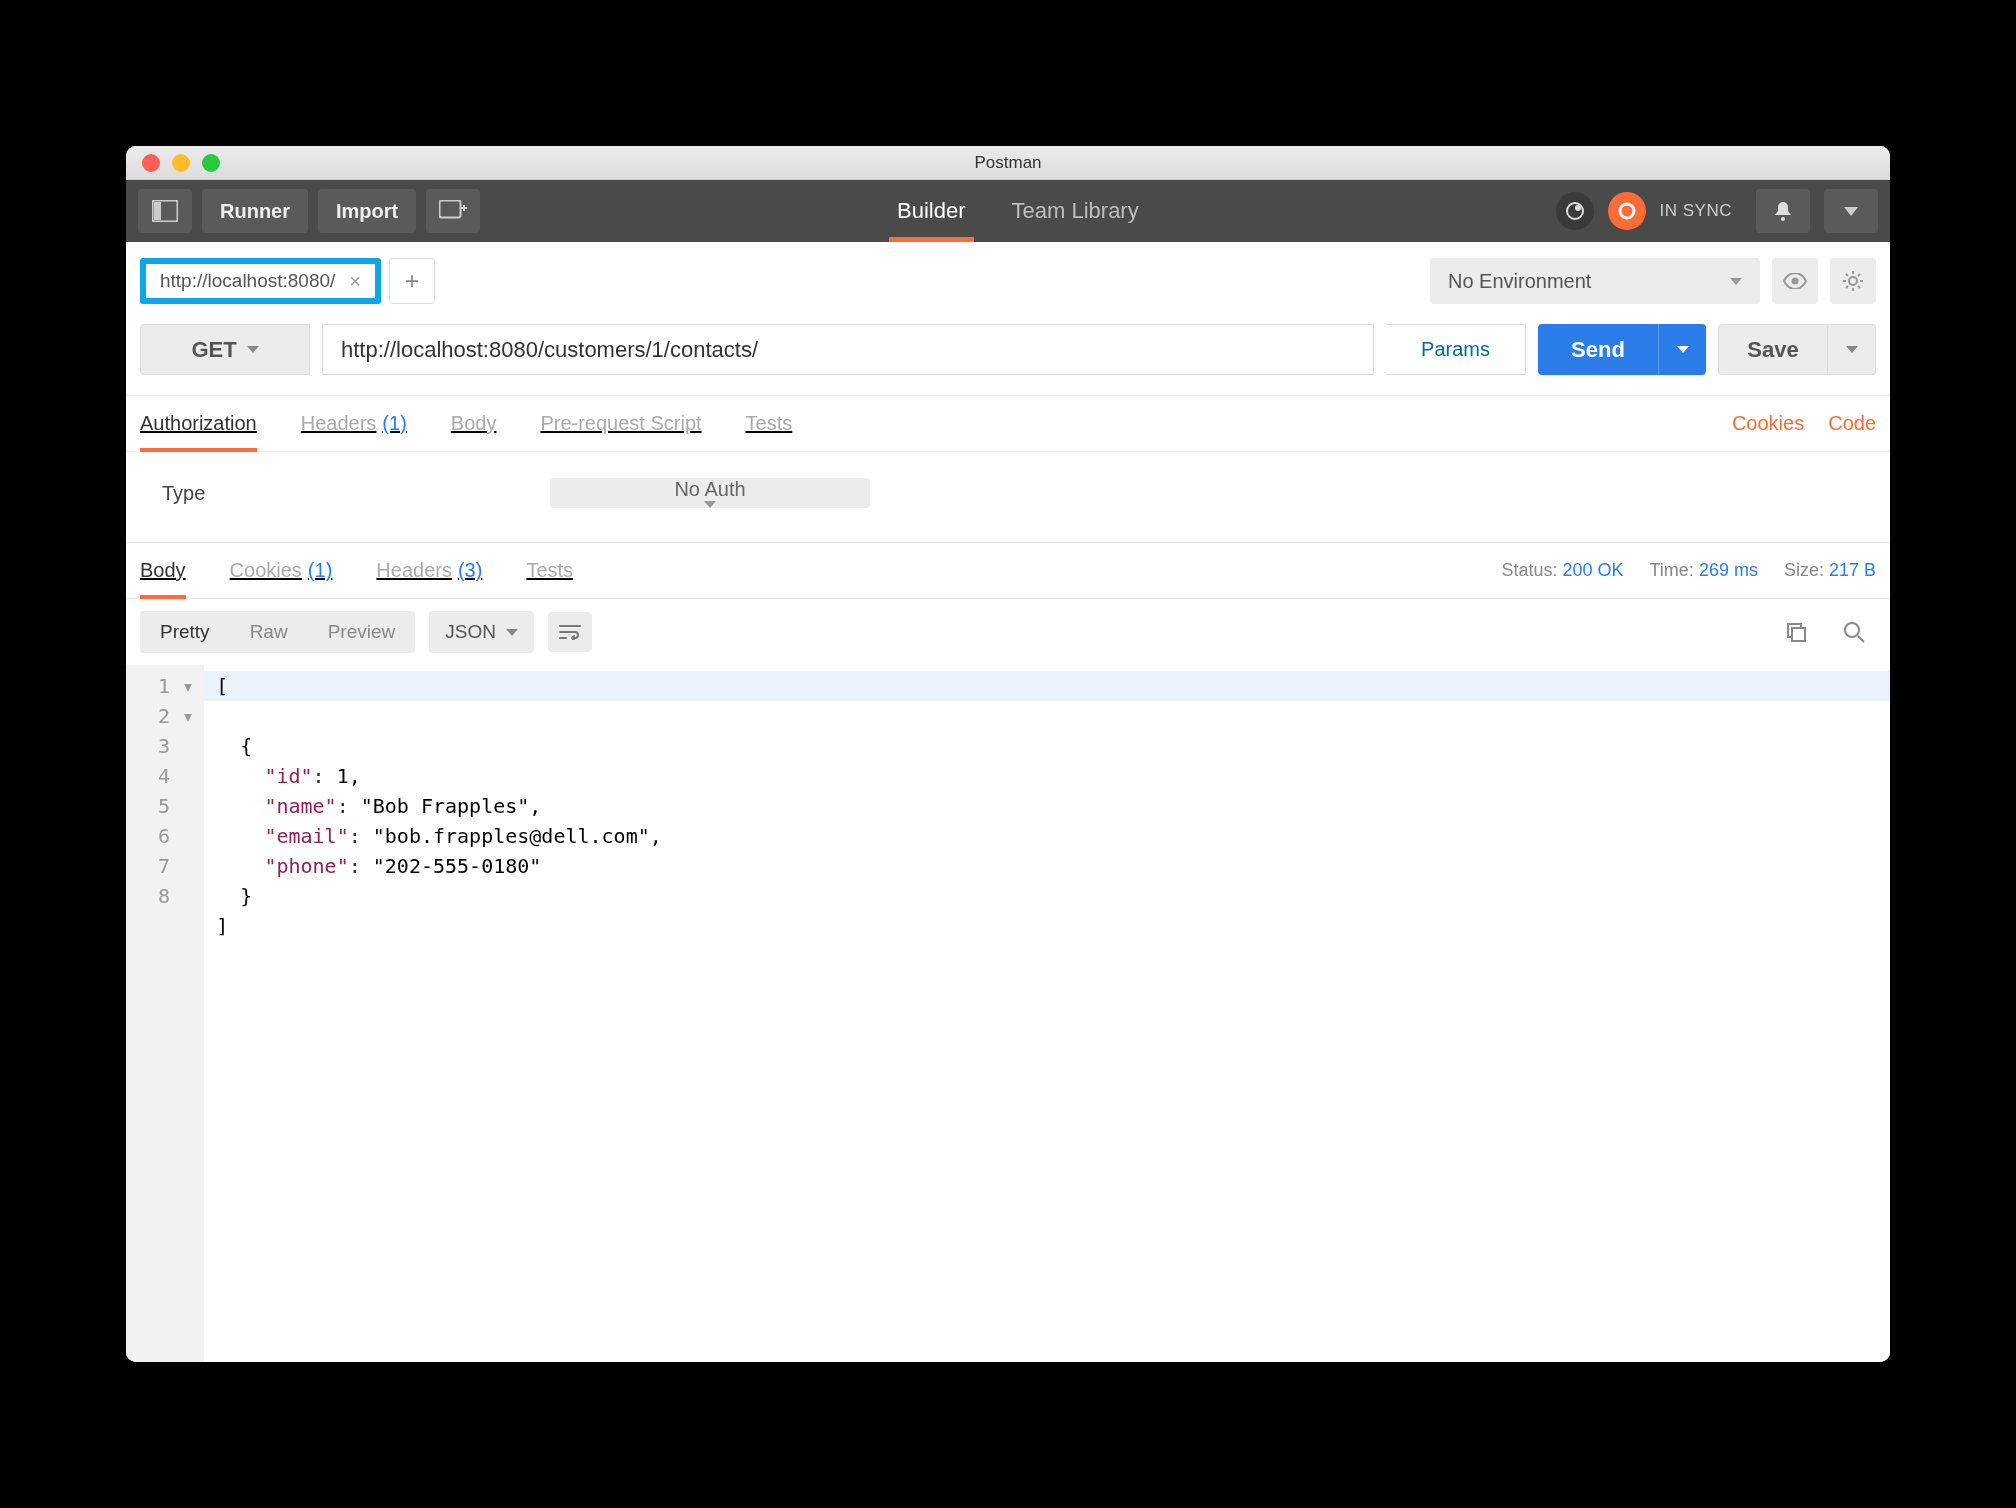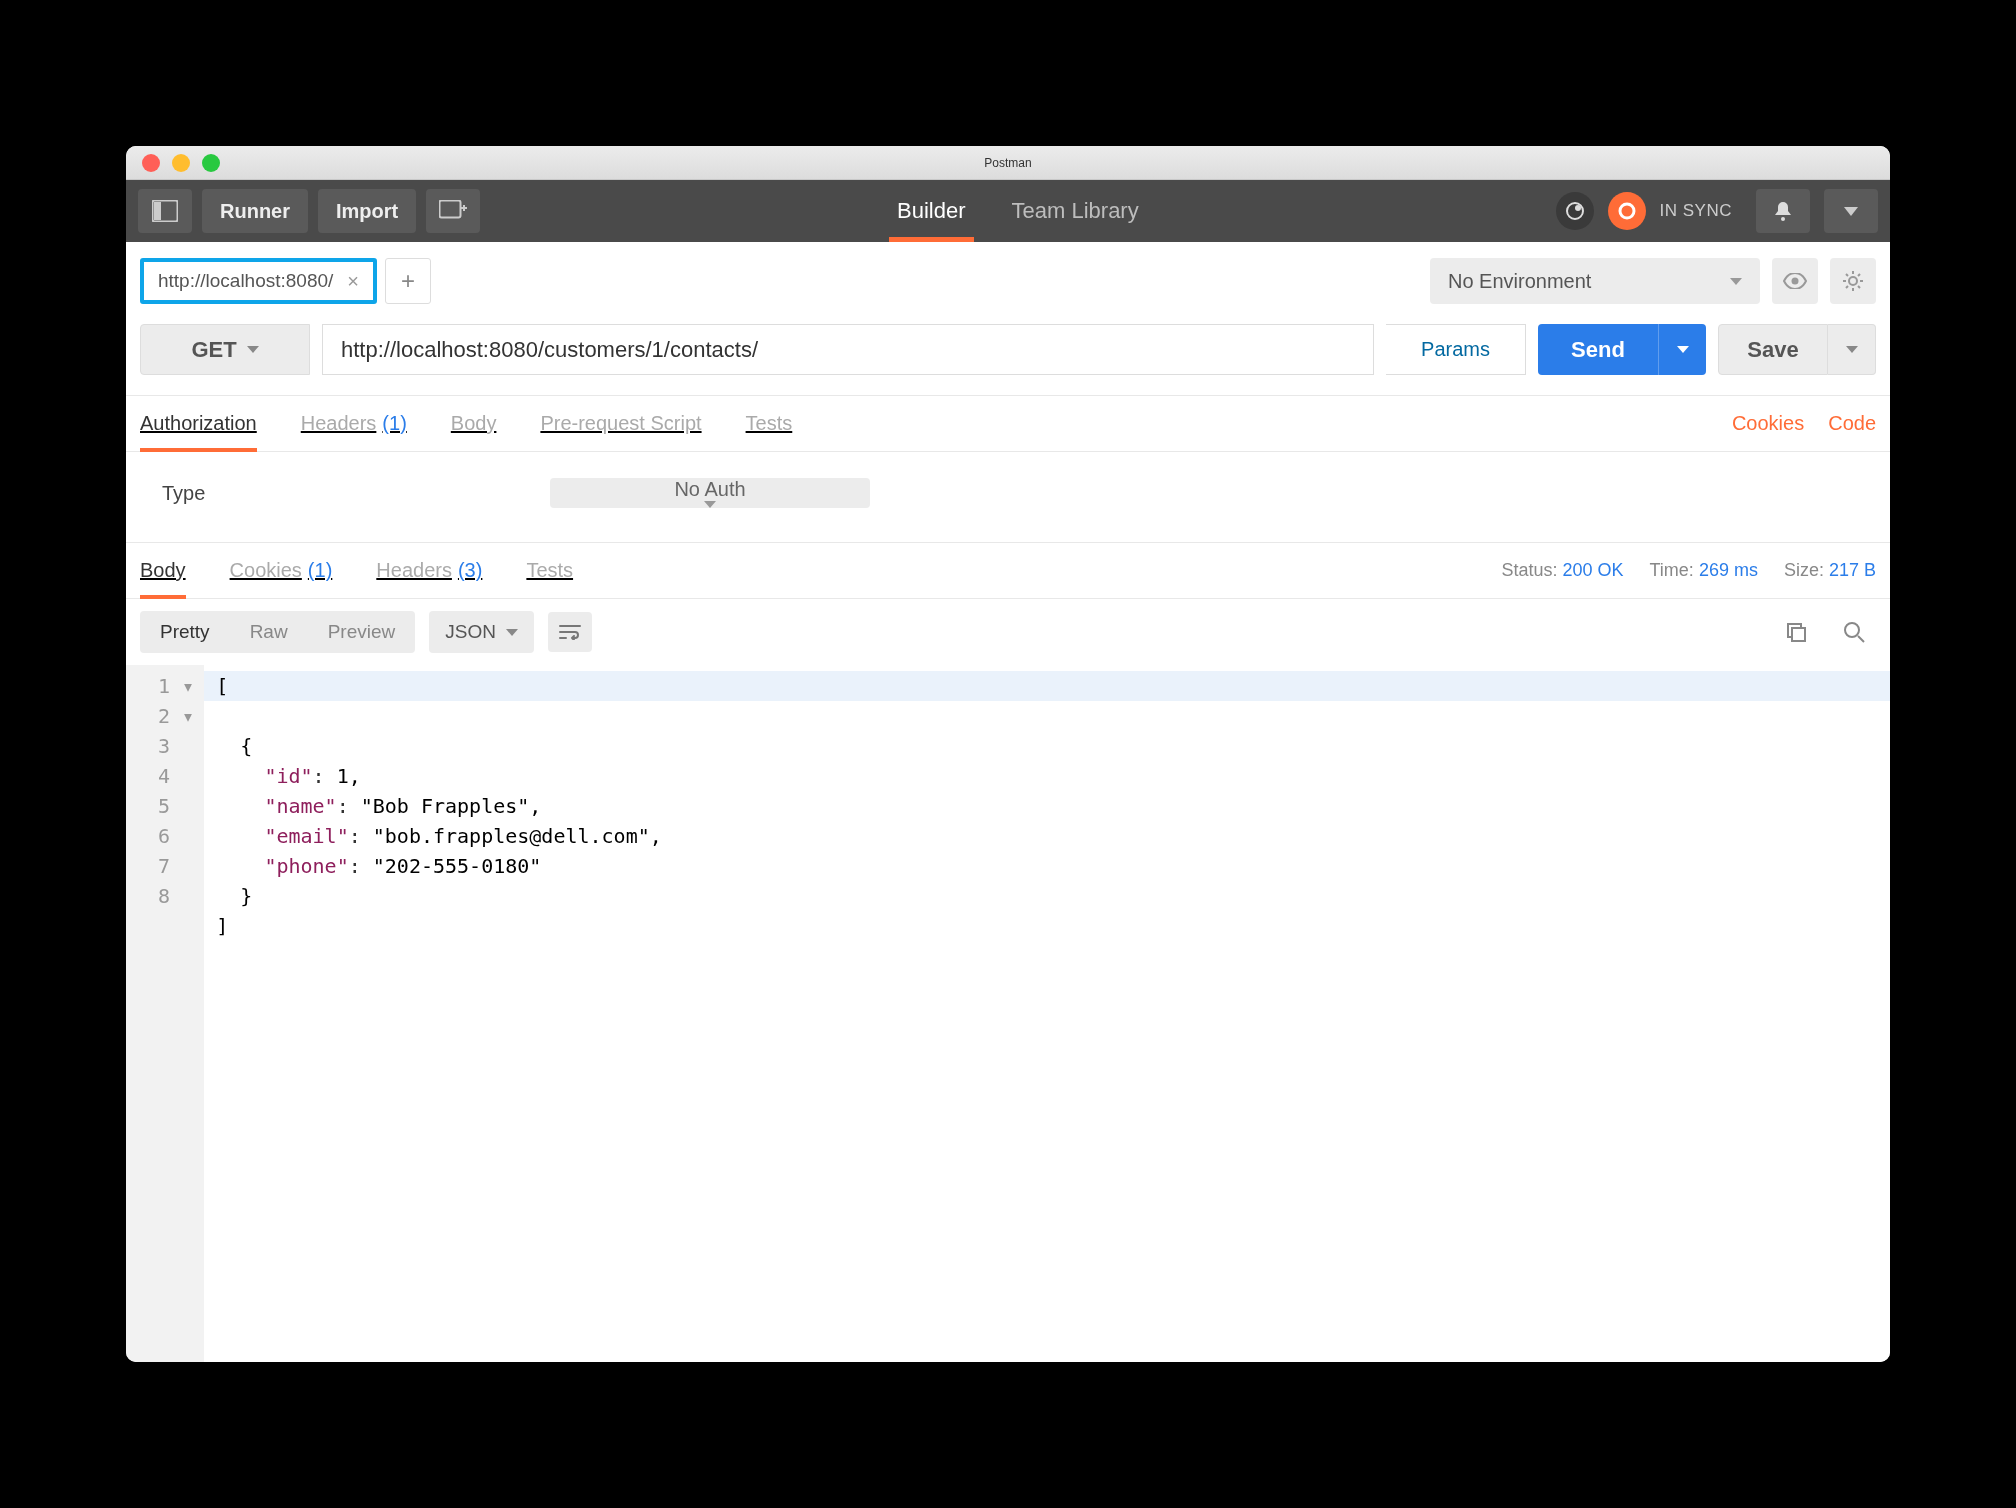--- a/index.html
+++ b/index.html
@@ -27,21 +27,21 @@
     height: 34px;
     background: linear-gradient(#ececec,#dcdcdc);
     border-bottom: 1px solid #c8c8c8;
     display: flex;
     align-items: center;
     position: relative;
   }
   .traffic { display: flex; gap: 12px; padding-left: 16px; }
   .tl { width: 18px; height: 18px; border-radius: 50%; }
   .tl.red { background:#ff5f57; } .tl.yel { background:#ffbd2e; } .tl.grn { background:#28c940; }
-  .titlebar .title { position: absolute; left:0; right:0; text-align:center; font-size:12px; color:#333; pointer-events:none; }
+  .titlebar .title { position: absolute; left:0; right:0; text-align:center; font-size:17px; color:#333; pointer-events:none; }
 
   
   .toolbar {
     height: 62px;
     background: #4a4a4a;
     display: flex;
     align-items: center;
     padding: 0 12px;
     gap: 10px;
     color: #fff;
@@ -52,21 +52,21 @@
   .tabsw .t { display:flex; align-items:center; color:#bdbdbd; cursor:pointer; position:relative; }
   .tabsw .t.active { color:#fff; }
   .tabsw .t.active::after { content:""; position:absolute; left:-8px; right:-8px; bottom:0; height:5px; background:#ff6c37; }
   .toolbar-right { display:flex; align-items:center; gap:14px; }
   .circ { width:38px; height:38px; border-radius:50%; display:flex; align-items:center; justify-content:center; }
   .sync { font-size:17px; color:#ccc; letter-spacing:.5px; }
 
   
   .row2 { display:flex; align-items:center; padding:12px 14px 6px 14px; gap:12px; height:72px; }
   .reqtabs { display:flex; gap:8px; align-items:center; }
-  .reqtab { border:4px solid #0ea5e9; height:46px; display:flex; align-items:center; gap:14px; padding:0 14px; font-size:19px; color:#555; border-radius:3px; background:#fff; cursor:pointer;}
+  .reqtab { border:6px solid #0ea5e9; height:46px; display:flex; align-items:center; gap:14px; padding:0 14px; font-size:19px; color:#555; border-radius:3px; background:#fff; cursor:pointer;}
   .reqtab .x { font-size:20px; color:#999; }
   .addtab { width:46px; height:46px; border:1px solid #ddd; border-radius:3px; display:flex; align-items:center; justify-content:center; font-size:24px; color:#888; cursor:pointer; }
   .row2 .sp { flex:1; }
   .envsel { width:330px; height:46px; background:#ececec; border-radius:4px; display:flex; align-items:center; justify-content:space-between; padding:12px 18px; font-size:20px; color:#555; cursor:pointer; }
   .sqbtn { width:46px; height:46px; background:#ececec; border-radius:4px; display:flex; align-items:center; justify-content:center; color:#888; cursor:pointer; }
 
   
   .row3 { display:flex; gap:12px; padding:10px 14px 20px 14px; height:82px; border-bottom:1px solid #e8e8e8; }
   .method { width:170px; background:#ececec; border-radius:4px 0 0 4px; display:flex; align-items:center; justify-content:center; gap:10px; font-size:22px; font-weight:600; color:#555; cursor:pointer; border:1px solid #ddd; }
   .url { flex:1; border:1px solid #ddd; display:flex; align-items:center; padding:0 18px; font-size:22px; color:#333; background:#fff; }

